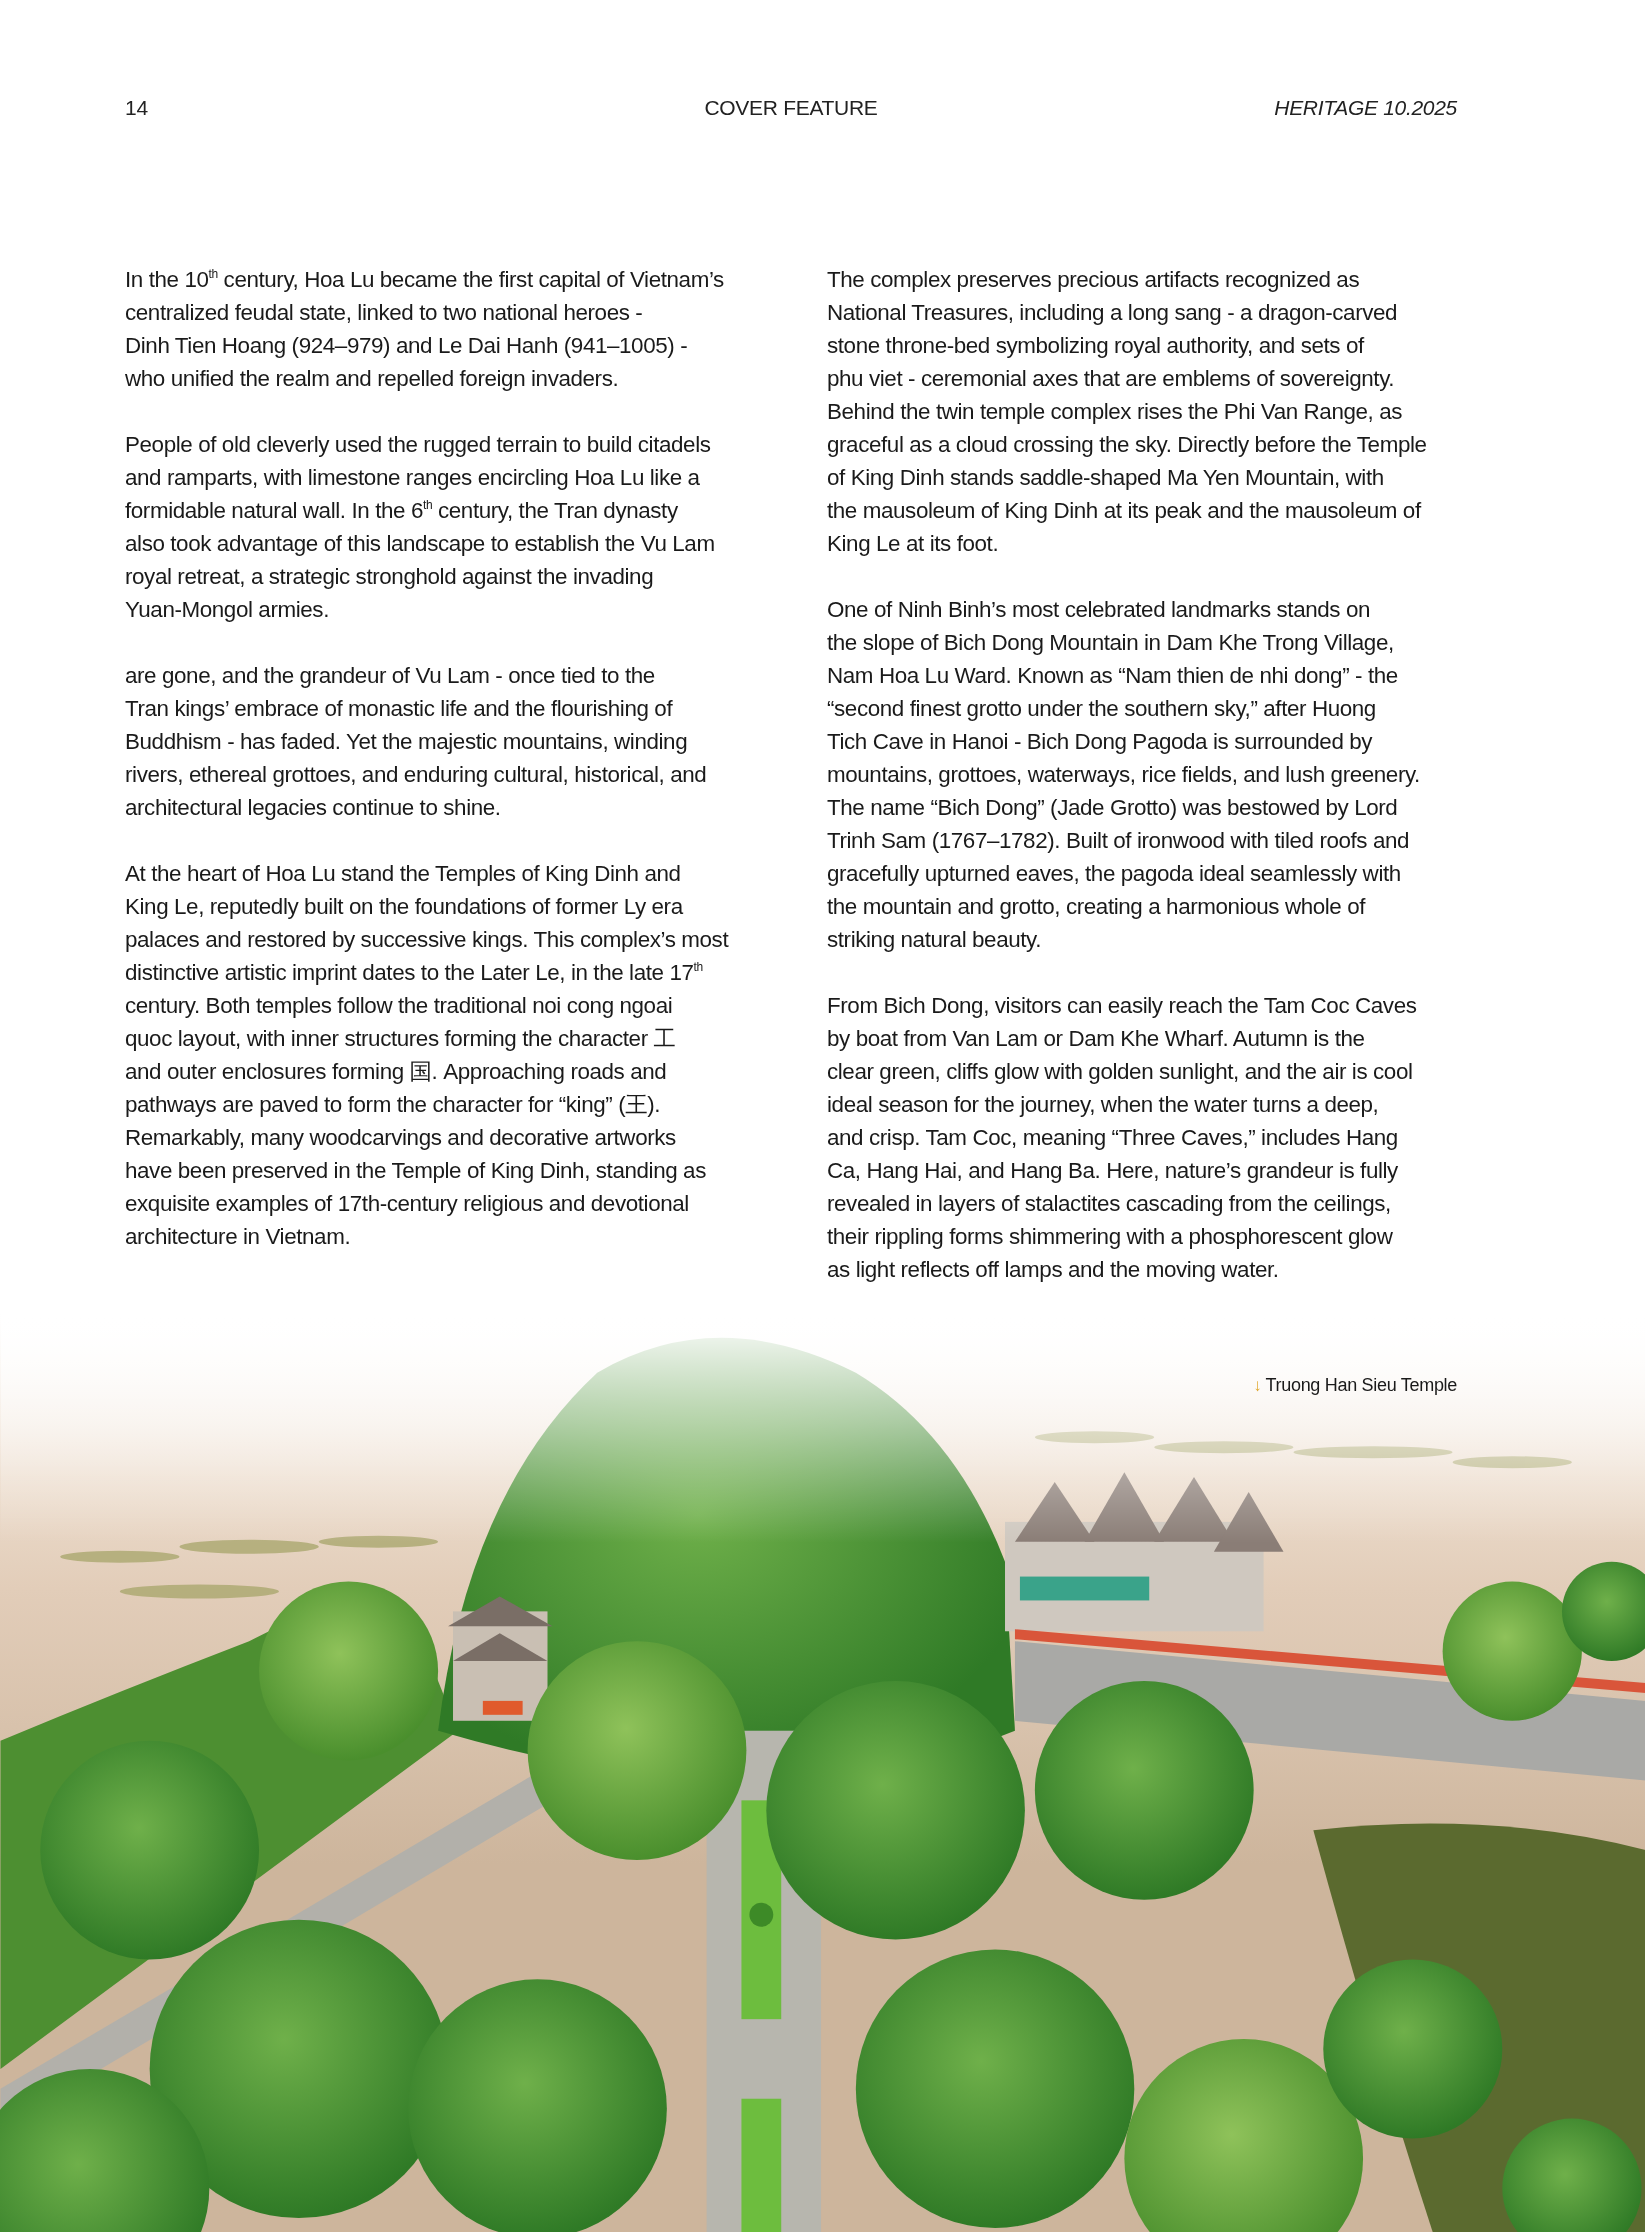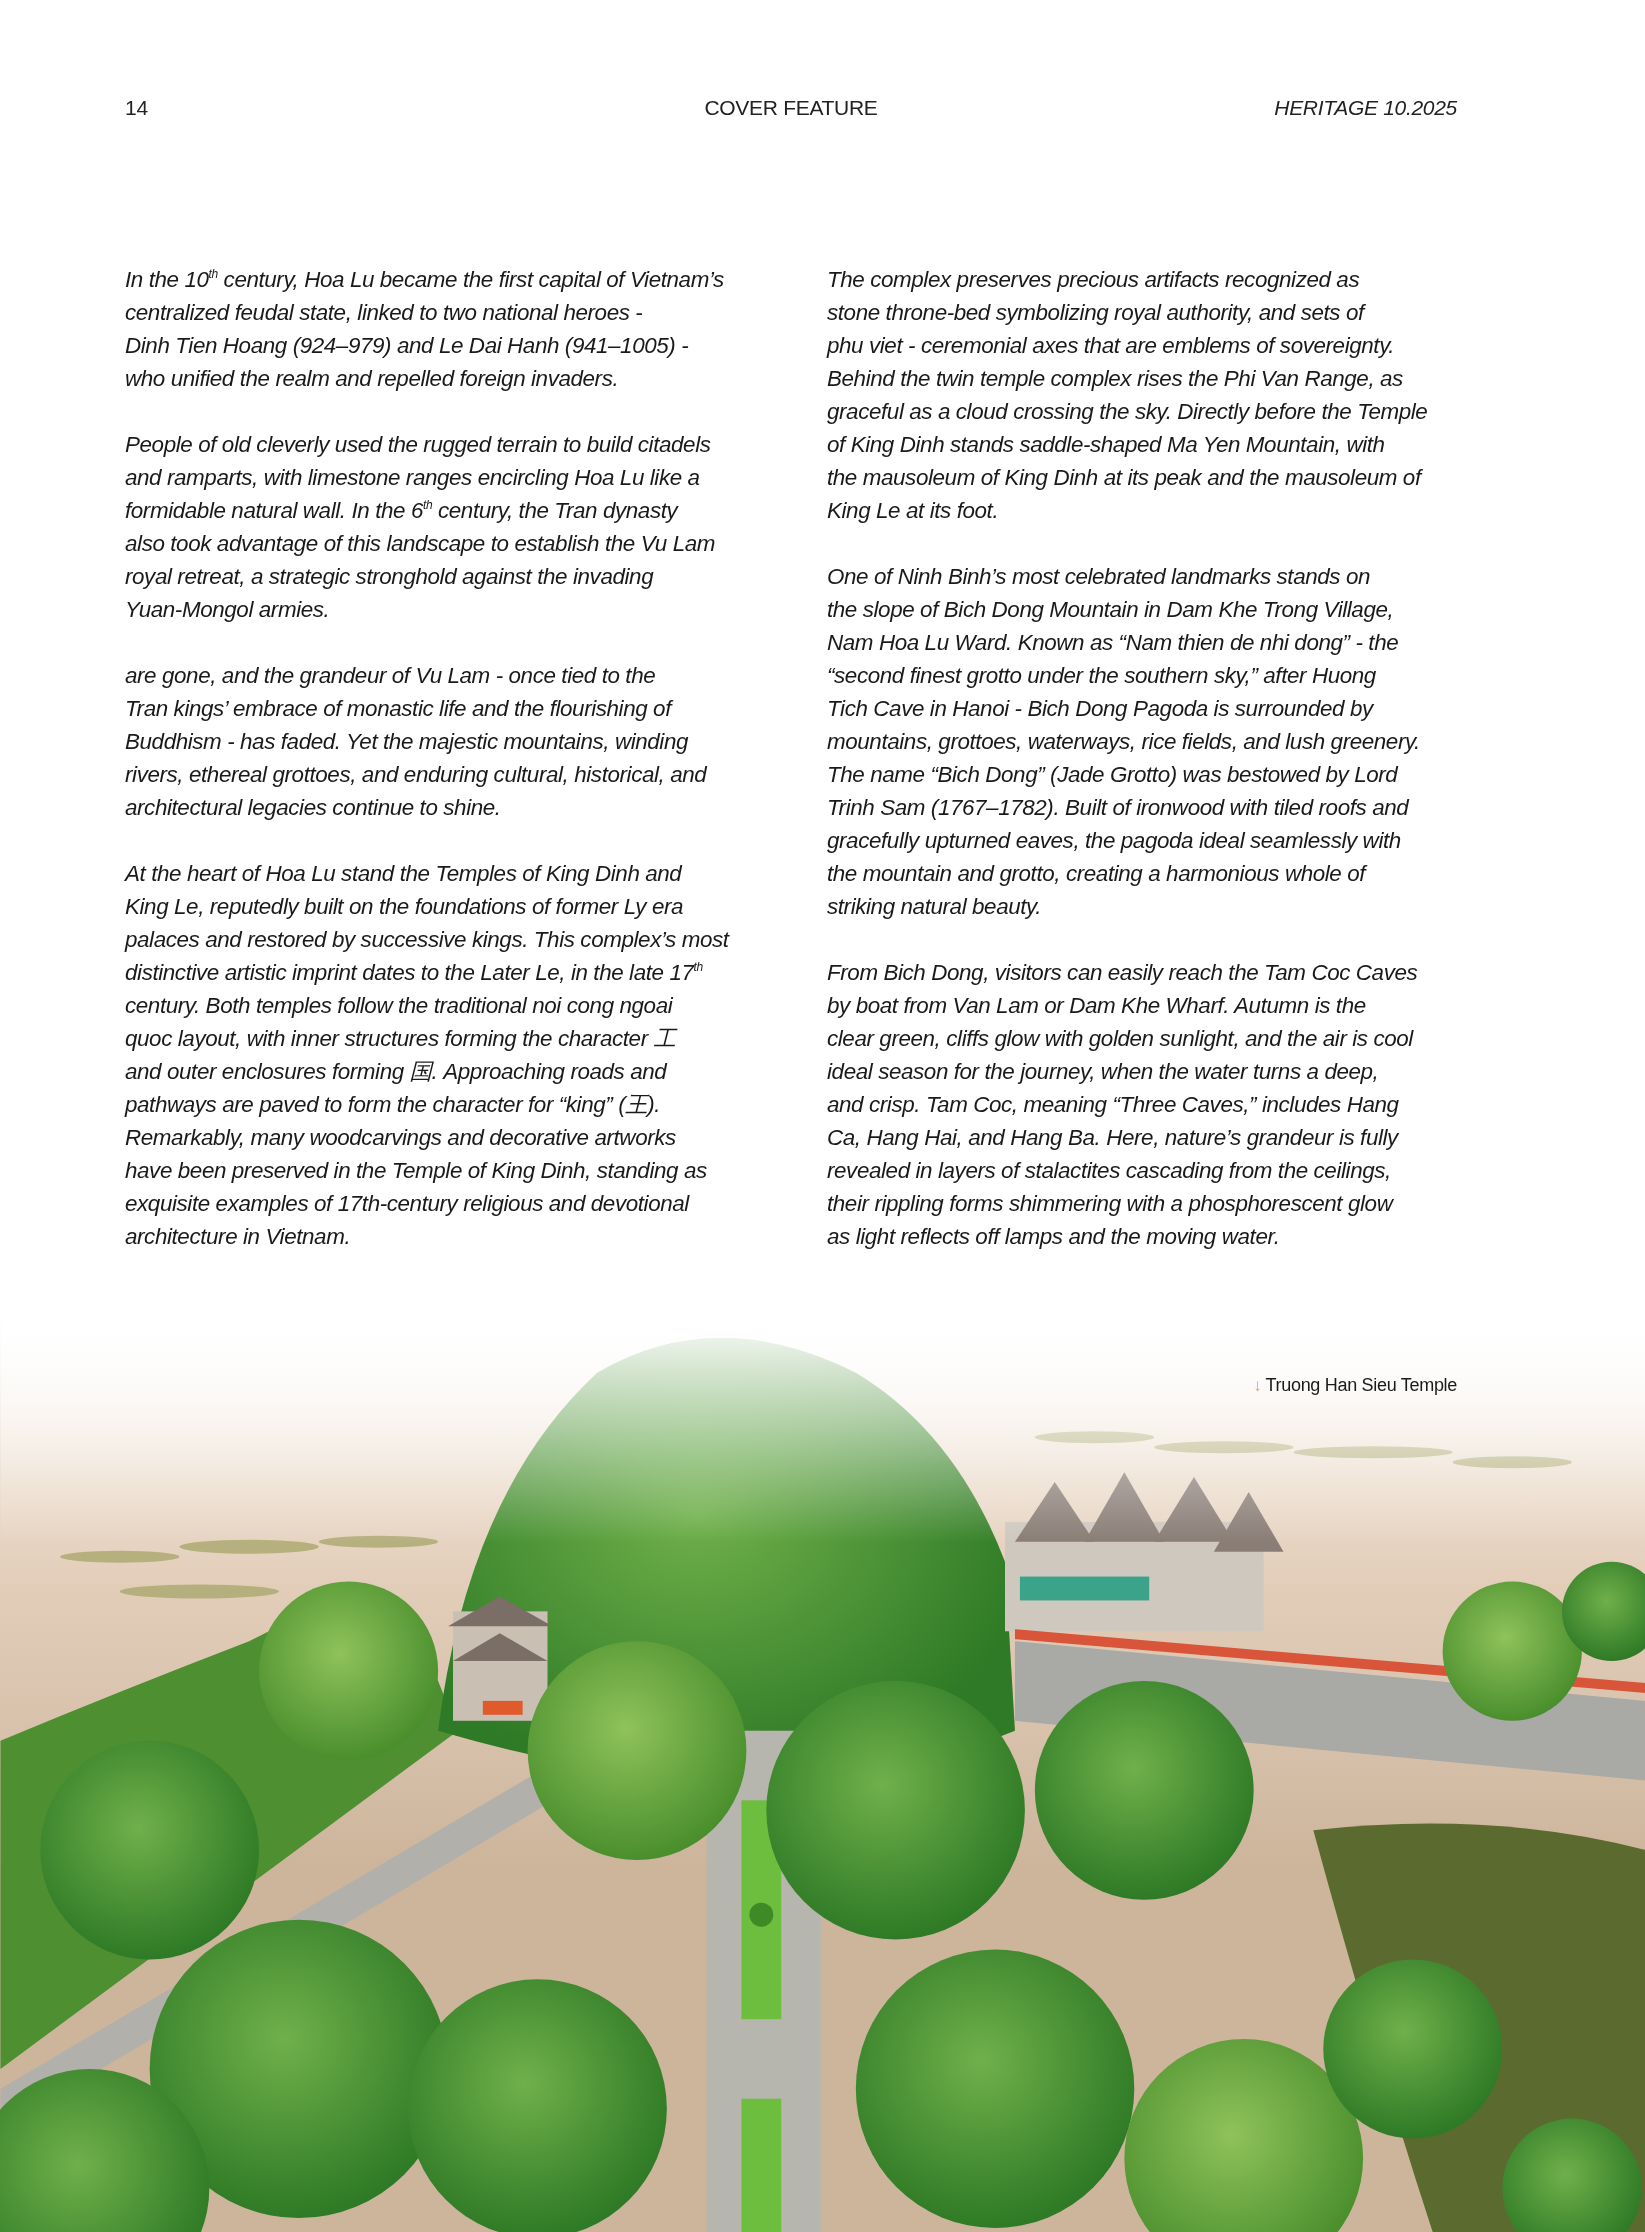--- a/index.html
+++ b/index.html
@@ -17,21 +17,21 @@
   .rh-page { left: 0; }
   .rh-section { left: 0; width: 100%; text-align: center; }
   .rh-issue { right: 0; font-style: italic; }
 
   .column {
     position: absolute; top: 263px; width: 662px;
     font-size: 22.4px; line-height: 33px; letter-spacing: -0.4px;
   }
   .col-left { left: 125px; }
   .col-right { left: 827px; }
-  .column p { margin: 0 0 33px 0; white-space: normal; font-style: italic; }
+  .column p { margin: 0 0 33px 0; white-space: normal; }
   .column p .ln { display: block; white-space: nowrap; }
   sup { font-size: 12px; line-height: 0; vertical-align: 9px; }
 
   .photo {
     position: absolute; left: 0; top: 1313px; width: 1646px; height: 919px; overflow: hidden;
     background: linear-gradient(to bottom, #ffffff 0%, #f6efe8 8%, #ecdccc 18%, #e2cdb9 30%, #d8c2ac 45%, #cdb59c 60%);
   }
   .photo svg { position: absolute; left: 0; top: 0; }
   .caption {
     position: absolute; top: 1375px; right: 189px;
@@ -82,20 +82,21 @@
       <span class="ln">pathways are paved to form the character for “king” (王).</span>
       <span class="ln">Remarkably, many woodcarvings and decorative artworks</span>
       <span class="ln">have been preserved in the Temple of King Dinh, standing as</span>
       <span class="ln">exquisite examples of 17th-century religious and devotional</span>
       <span class="ln">architecture in Vietnam.</span>
     </p>
   </div>
 <div class="column col-right">
     <p>
       <span class="ln">The complex preserves precious artifacts recognized as</span>
+      <span class="ln">National Treasures, including a long sang - a dragon-carved</span>
       <span class="ln">stone throne-bed symbolizing royal authority, and sets of</span>
       <span class="ln">phu viet - ceremonial axes that are emblems of sovereignty.</span>
       <span class="ln">Behind the twin temple complex rises the Phi Van Range, as</span>
       <span class="ln">graceful as a cloud crossing the sky. Directly before the Temple</span>
       <span class="ln">of King Dinh stands saddle-shaped Ma Yen Mountain, with</span>
       <span class="ln">the mausoleum of King Dinh at its peak and the mausoleum of</span>
       <span class="ln">King Le at its foot.</span>
     </p>
     <p>
       <span class="ln">One of Ninh Binh’s most celebrated landmarks stands on</span>

